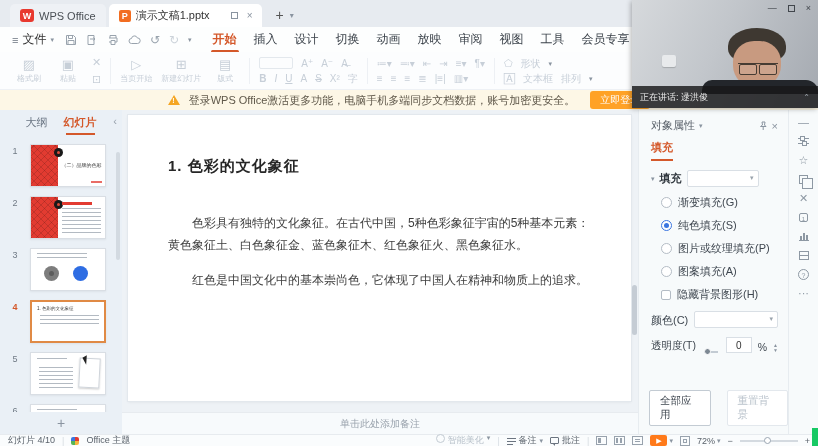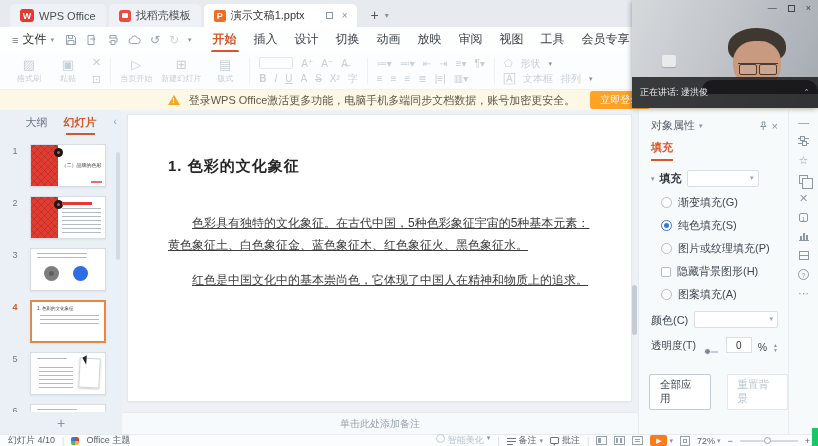--- a/index.html
+++ b/index.html
@@ -98,21 +98,21 @@
   .sb-scrollbar { position:absolute; right:2px; top:42px; width:4px; height:108px; background:#d3dae1; border-radius:2px; }
 
   
   .canvas { position:absolute; left:122px; top:110px; width:516px; height:302px; background:#eef2f6; }
   .slide { position:absolute; left:6px; top:5px; width:503px; height:286px; background:#fff;
     box-shadow:0 0 0 1px #e3e8ed, 0 1px 3px rgba(0,0,0,.08); }
   .slide-title { position:absolute; left:40px; top:42px; font-size:15px; font-weight:bold;
     color:#262626; letter-spacing:1px; }
   .slide-body { position:absolute; left:40px; right:38px; top:97px; font-size:12px;
     line-height:1.85; color:#3d3d3d; }
-  .slide-body p { text-indent:2em;text-decoration:underline; }
+  .slide-body p { text-indent:2em; }
   .slide-body p + p { margin-top:13px; }
   .canvas-sb { position:absolute; right:1px; top:175px; width:5px; height:50px; background:#c5ccd4; border-radius:3px; }
 
   
   .notesbar { position:absolute; left:122px; top:412px; width:516px; height:22px; background:#f7fafc;
     border-top:1px solid #e7ebef; display:flex; align-items:center; justify-content:center;
     font-size:10px; color:#9aa3ad; }
 
   
   .rpanel { position:absolute; left:638px; top:110px; width:150px; height:324px; background:#f7fafb;
@@ -133,21 +133,21 @@
   .radio.sel { border-color:#3b76e0; }
   .radio.sel::after { content:""; position:absolute; inset:2px; background:#3b76e0; border-radius:50%; }
   .chk { width:10px; height:10px; border:1px solid #b4bcc5; border-radius:2px; background:#fff; flex:none; }
   .rp-row { display:flex; align-items:flex-end; gap:6px; padding:5px 10px 4px 12px; }
   .track { flex:1; height:2px; background:#c3cbd3; position:relative; margin:0 2px; }
   .knob { position:absolute; left:0; top:-3px; width:7px; height:7px; border-radius:50%;
     background:#7d8893; border:1px solid #fff; }
   .vbox { width:26px; height:16px; border:1px solid #d9dfe5; background:#fff; text-align:center;
     font-size:10px; line-height:15px; color:#333; }
   .spin { display:flex; flex-direction:column; font-size:5px; color:#8a94a0; line-height:5px; }
-  .rp-foot { position:absolute; left:10px; bottom:24px; display:flex; gap:16px;border-radius:10px; }
+  .rp-foot { position:absolute; left:10px; bottom:8px; display:flex; gap:16px;border-radius:10px; }
   .btn-apply { border:1px solid #c3cbd3; background:#fff; padding:3px 10px; font-size:10.5px;
     color:#3f4750; border-radius:2px; }
   .btn-reset { border:1px solid #e3e8ed; background:#fff; padding:3px 10px; font-size:10.5px;
     color:#b9c2cb; border-radius:2px; }
 
   
   .istrip { position:absolute; left:788px; top:110px; width:30px; height:324px; background:#f7fafb;
     border-left:1px solid #e7ecf0; display:flex; flex-direction:column; align-items:center;
     padding-top:7px; gap:8px; color:#8d98a3; }
   .is-ico { height:11px; display:grid; place-items:center; font-size:11px; line-height:11px; }
@@ -211,38 +211,34 @@
   .p-hair { position:absolute; left:96px; top:28px; width:58px; height:36px; background:#3e3831;
     border-radius:50% 50% 42% 42%; }
   .p-face { position:absolute; left:101px; top:41px; width:48px; height:47px; background:#c89a80;
     border-radius:44% 44% 48% 48%; }
   .p-glasses { position:absolute; left:106px; top:63px; width:40px; height:11px; border-top:1px solid #463c33; }
   .p-glasses::before, .p-glasses::after { content:""; position:absolute; top:0; width:16px; height:9px;
     border:1px solid #463c33; border-radius:2px; background:rgba(255,255,255,.10); }
   .p-glasses::before { left:1px; } .p-glasses::after { right:1px; }
   .p-body { position:absolute; left:70px; top:80px; width:116px; height:14px; background:#23262b;
     border-radius:10px 12px 0 0; }
-  .wc-bar { position:absolute; left:0; right:0; bottom:0; height:31px; background:rgba(24,24,26,.82);
+  .wc-bar { position:absolute; left:0; right:0; bottom:0; height:22px; background:rgba(24,24,26,.82);
     display:flex; align-items:center; padding:0 8px; color:#e8e8e8; font-size:9px; z-index:4; }
   .wc-bar .sp { flex:1; }
   .wc-caret { color:#9aa0a6; font-size:8px; }
 
   .green-strip { position:absolute; right:0; top:428px; width:6px; height:18px; background:#17c964; z-index:60; }
 </style>
 </head>
 <body>
 
 <div class="tabbar">
   <div class="tab inactive">
     <span class="logo-w">W</span>
     <span>WPS Office</span>
-  </div>
-  <div class="tab inactive">
-    <span class="logo-docer"></span>
-    <span>找稻壳模板</span>
   </div>
   <div class="tab active">
     <span class="logo-p">P</span>
     <span>演示文稿1.pptx</span>
     <span class="tab-ctrls">
       <span class="sq-ico"></span>
       <span>×</span>
     </span>
   </div>
   <div class="tab-add">
@@ -481,26 +477,26 @@
   </div>
   <div class="opt">
     <span class="radio sel"></span>
     <span>纯色填充(S)</span>
   </div>
   <div class="opt">
     <span class="radio"></span>
     <span>图片或纹理填充(P)</span>
   </div>
   <div class="opt">
+    <span class="radio"></span>
+    <span>图案填充(A)</span>
+  </div>
+  <div class="opt">
     <span class="chk"></span>
     <span>隐藏背景图形(H)</span>
-  </div>
-  <div class="opt">
-    <span class="radio"></span>
-    <span>图案填充(A)</span>
   </div>
   <div class="rp-row">
     <span>颜色(C)</span>
     <span class="dd"></span>
   </div>
   <div class="rp-row" style="font-size:10.5px">
     <span>透明度(T)</span>
     <span class="track">
         <span class="knob"></span>
       </span>

